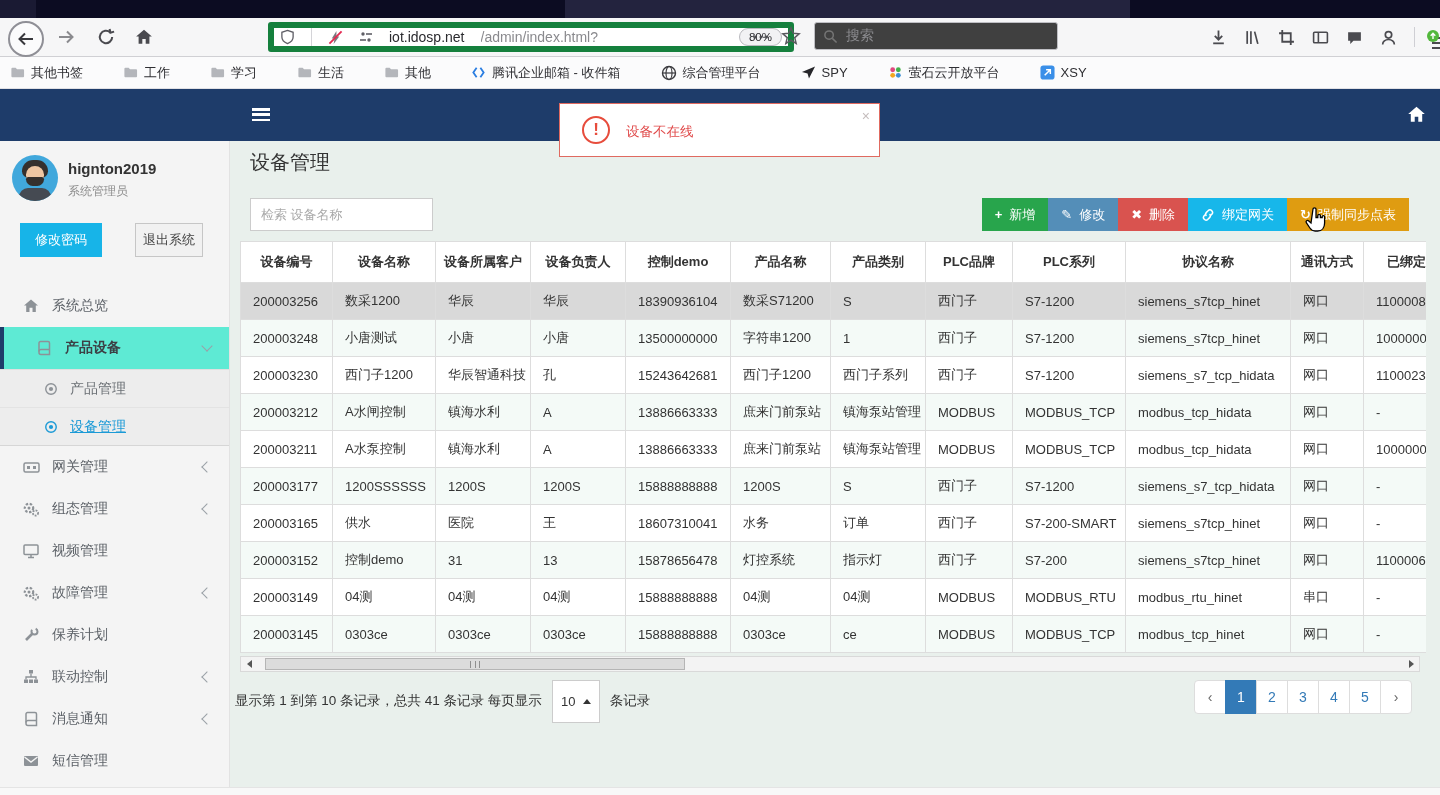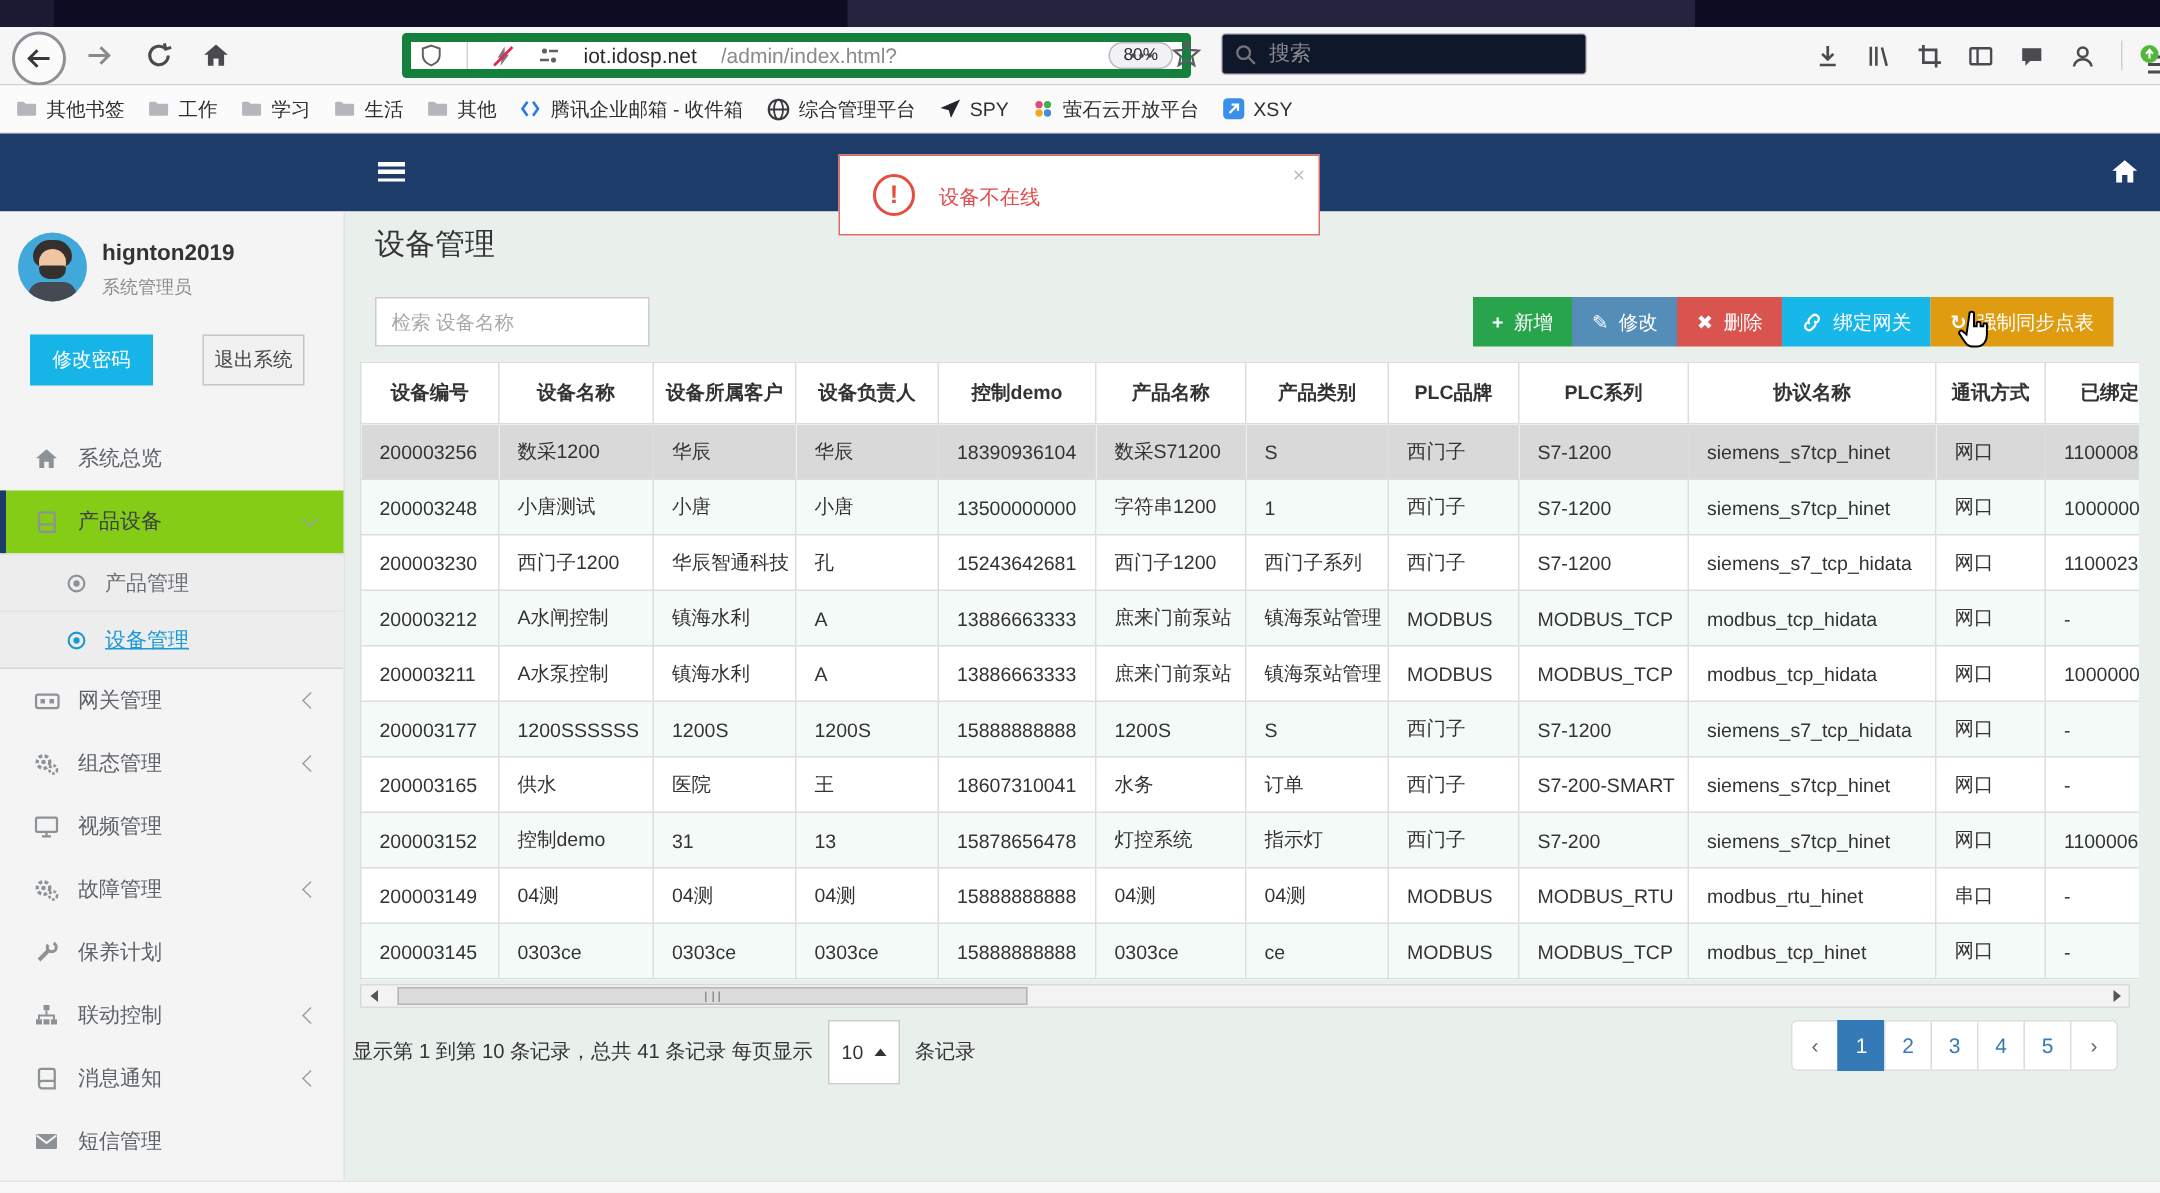--- a/index.html
+++ b/index.html
@@ -16,30 +16,30 @@
   #back-btn{left:8px;border:2px solid #8f8f96;background:#fbfbfc}
   #fwd-btn{left:50px}#reload-btn{left:90px}#home-btn{left:128px}
   .urlbar{position:absolute;left:268px;top:4px;width:526px;height:30px;background:#fff;border:6px solid #15803d;border-radius:3px;display:flex;align-items:center;padding:0 6px;box-sizing:border-box;gap:16px}
   .urlbar .sep{width:1px;height:18px;background:#d4d4d8}
   .url-domain{font-size:14px;color:#2a2a2e}
   .url-path{font-size:14px;color:#8a8a8e;flex:1;white-space:nowrap;overflow:hidden}
   .zoom-pill{font-size:11.5px;color:#2a2a2e;border:1px solid #b9b9be;background:#f2f2f4;border-radius:10px;padding:2px 9px}
   .chrome-ico{color:#4a4a4f}
   #pageactions{position:absolute;left:752px;top:10px}
   #starbtn{position:absolute;left:781px;top:8px}
-  .searchbar{position:absolute;left:814px;top:4px;width:244px;height:28px;background:#0f172a;border:1px solid #bfbfc4;border-radius:3px;display:flex;align-items:center;gap:8px;padding:0 8px;box-sizing:border-box}
+  .searchbar{position:absolute;left:814px;top:4px;width:244px;height:28px;background:#404040;border:1px solid #bfbfc4;border-radius:3px;display:flex;align-items:center;gap:8px;padding:0 8px;box-sizing:border-box}
   .searchbar .ph{font-size:14px;color:#8a8a8e}
   .right-icons{position:absolute;right:8px;top:0;height:38px;display:flex;align-items:center;gap:17px}
   .right-icons .vsep{width:1px;height:20px;background:#cfcfd4}
   .burger{position:relative;width:16px;height:12px}
   .burger i{position:absolute;left:0;width:16px;height:2px;background:#4a4a4f}
   .burger i:nth-child(1){top:0}.burger i:nth-child(2){top:5px}.burger i:nth-child(3){top:10px}
   .badge-up{position:absolute;right:-7px;top:-7px;width:12px;height:12px;border-radius:50%;background:#52b83c;color:#fff;display:flex;align-items:center;justify-content:center}
 
-  #bookmarks{position:absolute;left:0;top:57px;width:1440px;height:32px;background:#fbfbfc;border-bottom:1px solid #e1e1e5;box-sizing:border-box;display:flex;align-items:center;padding-left:10px;gap:15px}
+  #bookmarks{position:absolute;left:0;top:57px;width:1440px;height:32px;background:#fbfbfc;border-bottom:1px solid #e1e1e5;box-sizing:border-box;display:flex;align-items:center;padding-left:10px;gap:40px}
   .bm{display:flex;align-items:center;gap:6px;font-size:13px;color:#2f2f33;white-space:nowrap}
 
   
   #appnav{position:absolute;left:0;top:89px;width:1440px;height:52px;background:#1e3c6a}
   .nav-burger{position:absolute;left:252px;top:19px;width:18px;height:13px}
   .nav-burger i{position:absolute;left:0;width:18px;height:2.5px;background:#fff}
   .nav-burger i:nth-child(1){top:0}.nav-burger i:nth-child(2){top:5.25px}.nav-burger i:nth-child(3){top:10.5px}
   .nav-home{position:absolute;right:14px;top:16px;color:#fff}
 
   
@@ -59,21 +59,21 @@
   .uname{font-weight:bold;font-size:15px;color:#333;margin:5px 0 6px}
   .urole{font-size:12px;color:#8c8c8c}
   .ubtns{margin:22px 0 0 20px;display:flex;gap:33px}
   .btn-cyan{width:82px;height:34px;background:#17b4e8;color:#fff;font-size:13px;display:flex;align-items:center;justify-content:center}
   .btn-gray{width:68px;height:34px;background:#f1f1f1;border:1px solid #c6c6c6;color:#444;font-size:13px;display:flex;align-items:center;justify-content:center;box-sizing:border-box}
   .menu{margin-top:28px}
   .mi{height:42px;display:flex;align-items:center;padding:0 18px 0 22px;color:#5d6268;font-size:14px}
   .mi .ic{width:18px;margin-right:12px;color:#8d9297;display:flex;justify-content:center}
   .chev{margin-left:auto;width:7px;height:7px;border-left:1.5px solid #9aa0a6;border-bottom:1.5px solid #9aa0a6;transform:rotate(45deg)}
   .chev.down{transform:rotate(-45deg);margin-top:-4px}
-  .mi.active-parent{background:#84cc16;border-left:4px solid #1e3c6a;padding-left:18px;color:#3c4146;font-weight:normal}
+  .mi.active-parent{background:#5eead4;border-left:4px solid #1e3c6a;padding-left:31px;color:#3c4146;font-weight:bold}
   .submenu{background:#ededed;border-top:1px solid #e0e0e0;border-bottom:1px solid #d6d6d6}
   .smi{height:37px;display:flex;align-items:center;padding-left:44px;font-size:14px;color:#6b7075;border-bottom:1px solid #e3e3e3;gap:12px}
   .smi:last-child{border-bottom:none}
   .smi .ic{color:#8d9297;display:flex}
   .smi.active{color:#1c9ad6;text-decoration:underline}
   .smi.active .ic{color:#1c9ad6}
 
   
   #content{position:absolute;left:230px;top:141px;width:1210px;height:654px;background:#e9f0ec}
   .page-title{position:absolute;left:20px;top:8px;font-size:20px;font-weight:normal;color:#333;margin:0}

